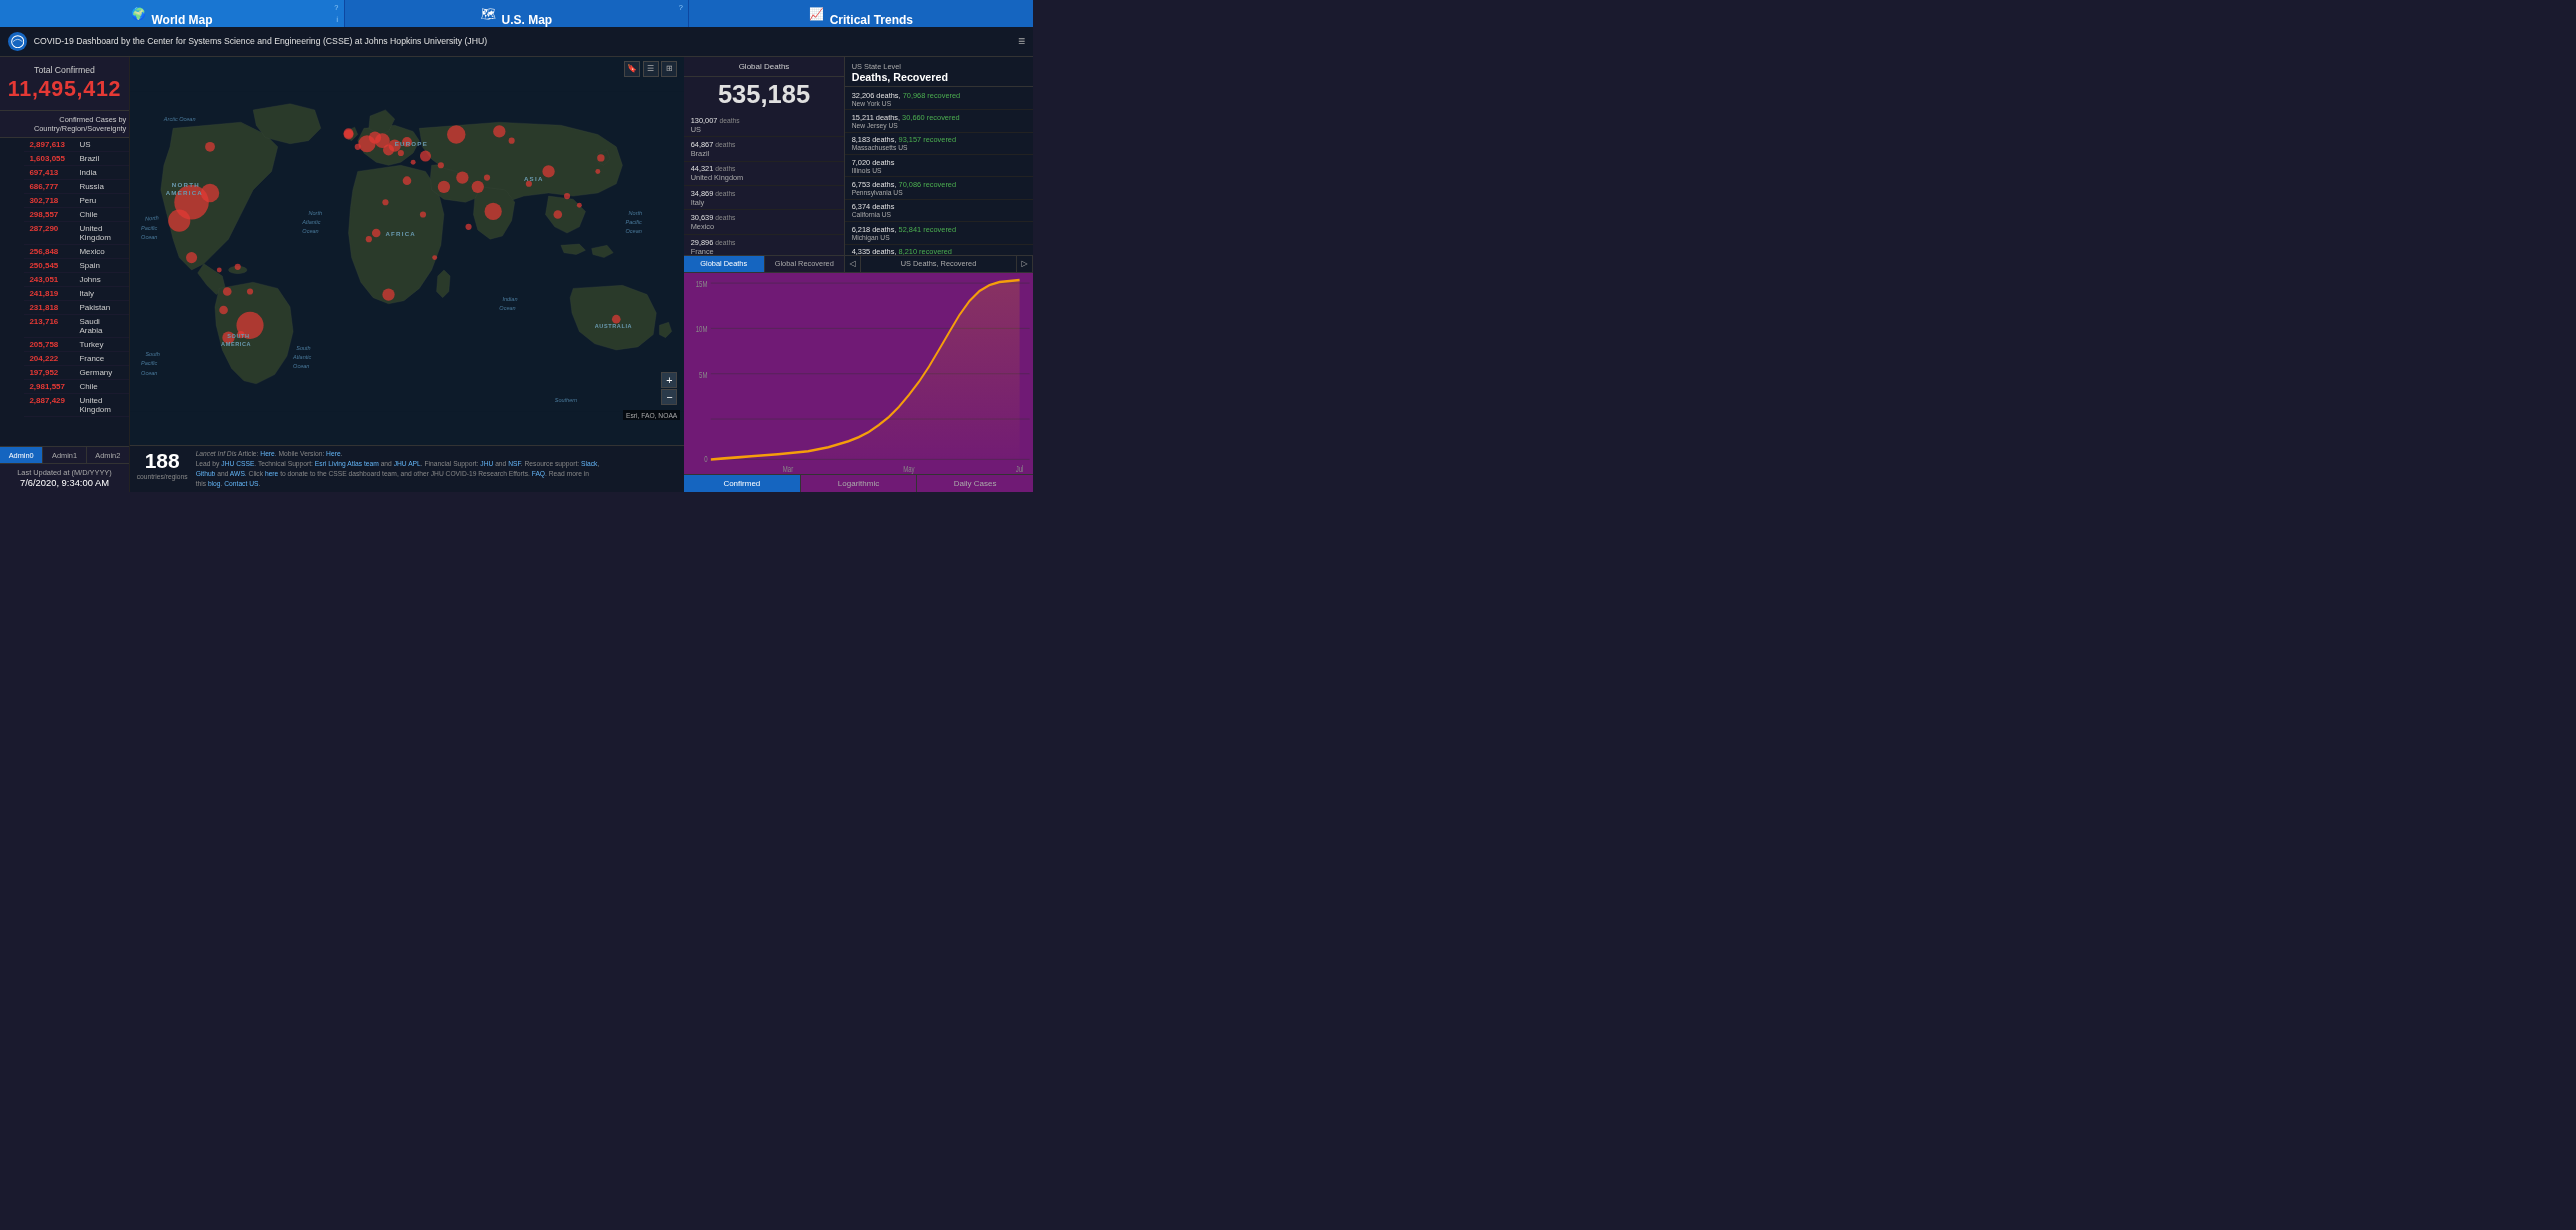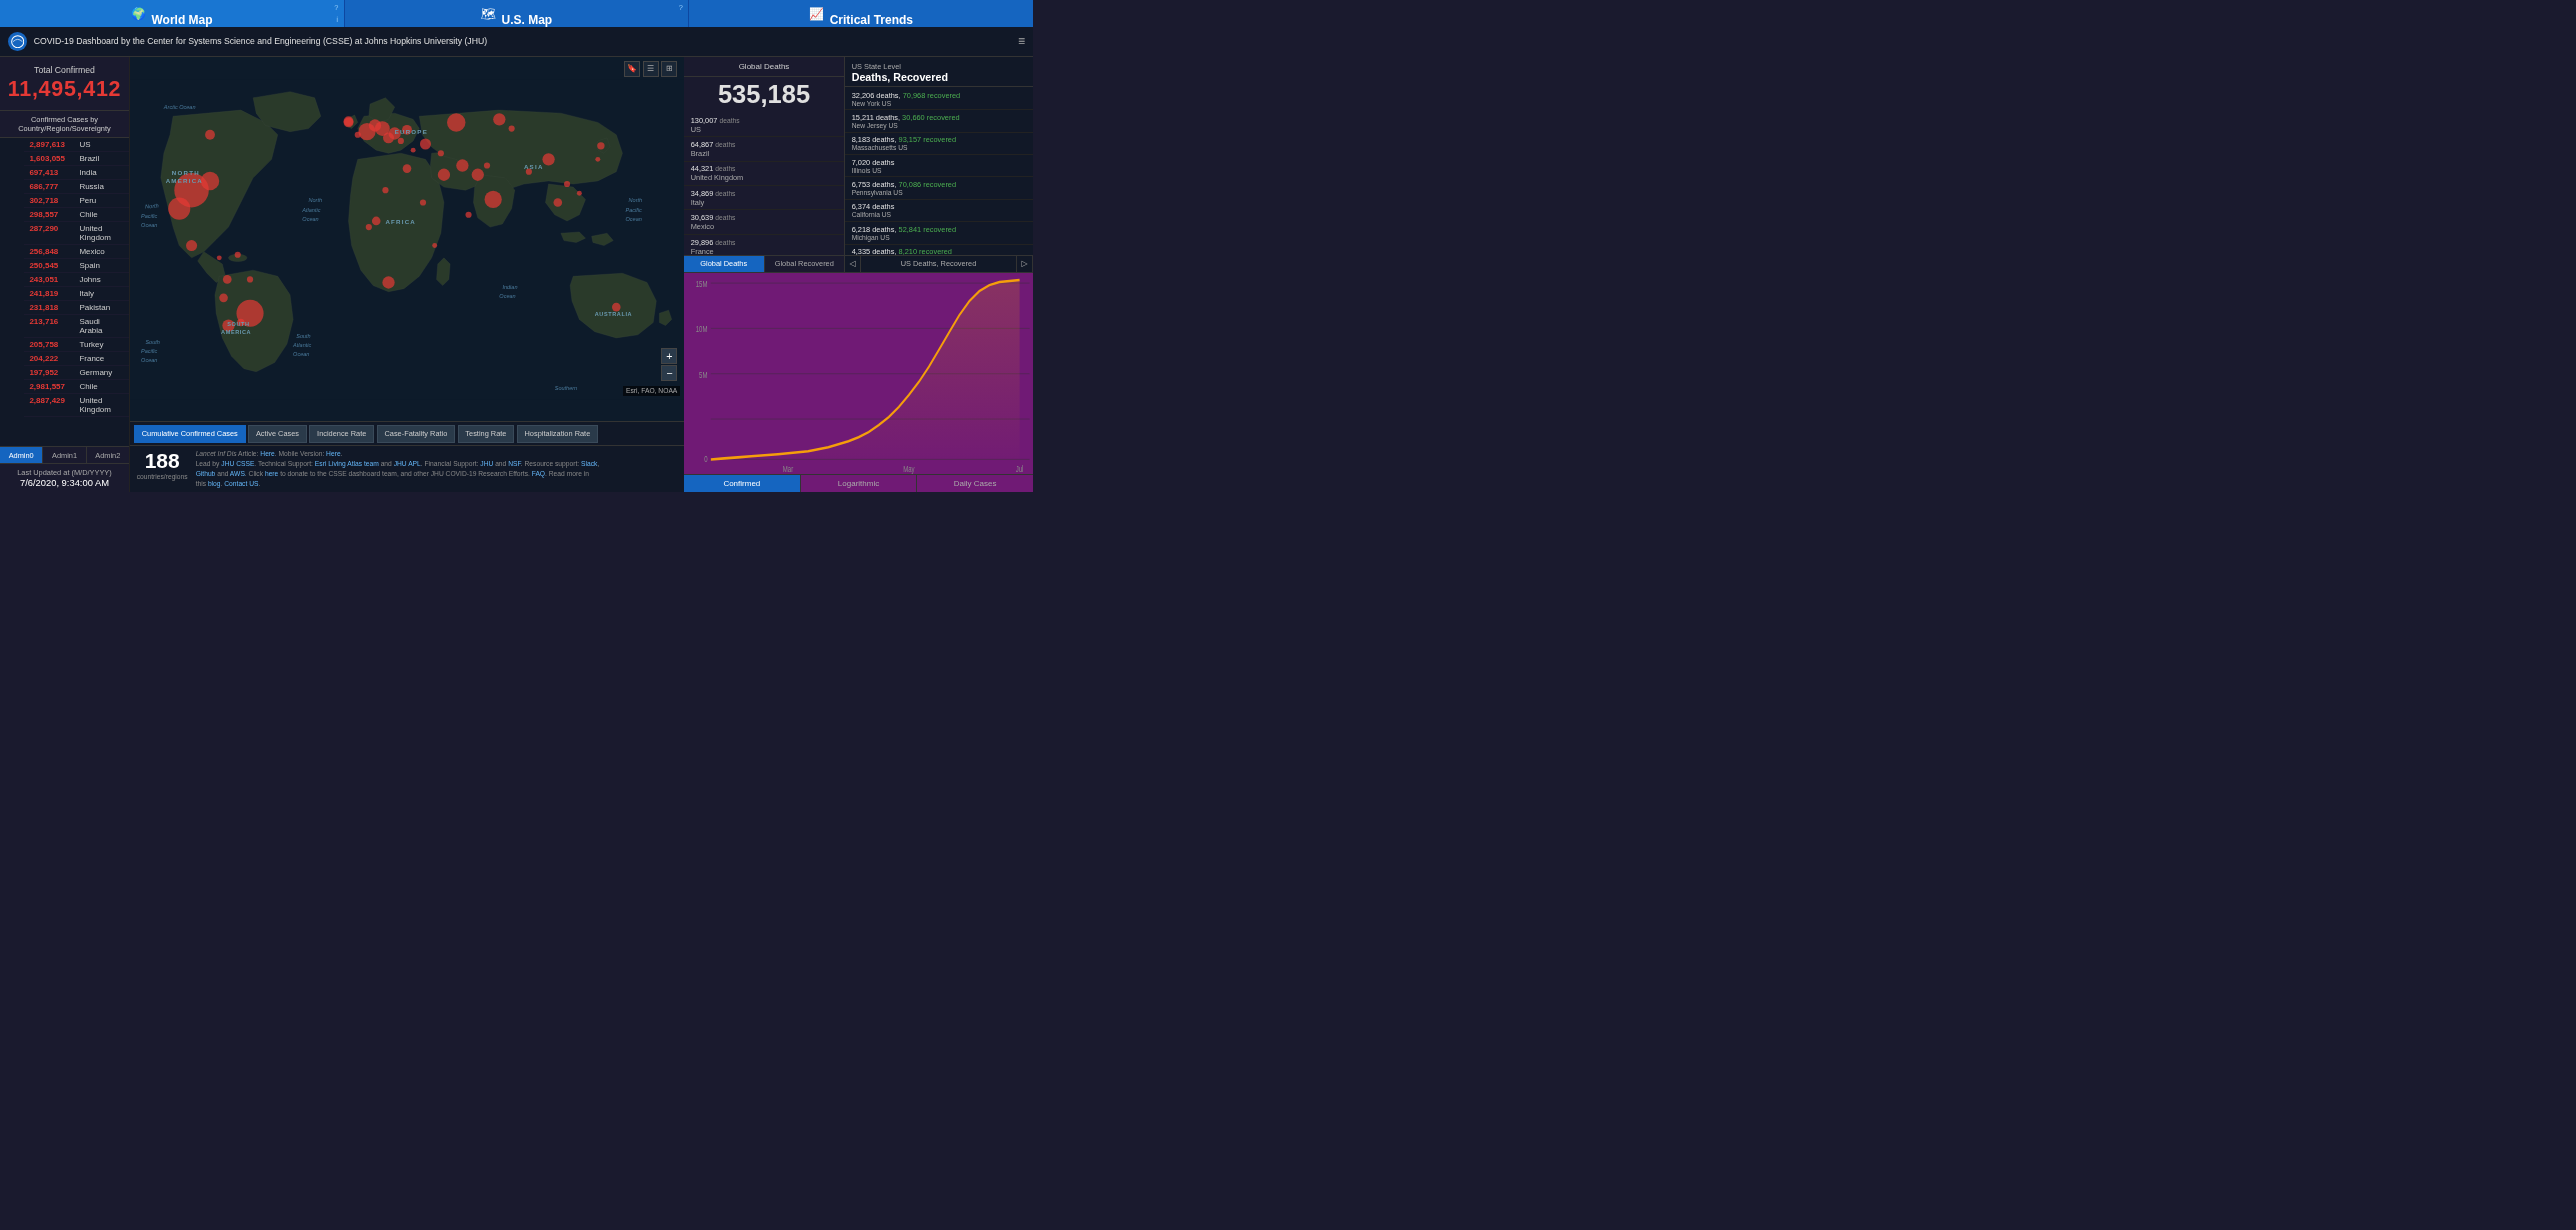--- a/index.html
+++ b/index.html
@@ -117,21 +117,21 @@
       margin-bottom: 2.7px;
     }
     .total-confirmed-number {
       color: #e53935;
       font-size: 21.5px;
       font-weight: bold;
       letter-spacing: 0.7px;
     }
     .country-list-header {
       background: #1a1a2e;
-      text-align: center;
+      text-align: right;
       padding: 4px 2.7px;
       color: #ccc;
       font-size: 7.4px;
       border-bottom: 0.7px solid #333;
     }
     .country-list {
       flex: 1;
       overflow-y: auto;
       background: #111827;
       padding-left: 24px;
@@ -751,28 +751,20 @@
       
       <div class="map-controls">
         <div class="map-btn">+</div>
         <div class="map-btn">−</div>
       </div>
 
       
       <div class="esri-credit">Esri, FAO, NOAA</div>
     </div>
 
-    <div class="map-tab-bar" id="map-tabs">
-    <div class="map-tab active">Cumulative Confirmed Cases</div>
-        <div class="map-tab">Active Cases</div>
-        <div class="map-tab">Incidence Rate</div>
-        <div class="map-tab">Case-Fatality Ratio</div>
-        <div class="map-tab">Testing Rate</div>
-        <div class="map-tab">Hospitalization Rate</div>
-      </div>
 
     <div class="bottom-bar">
       <div class="countries-count">
         <div class="countries-number">188</div>
         <div class="countries-label">countries/regions</div>
       </div>
       <div class="bottom-text">
         <span><em>Lancet Inf Dis</em> Article: <span class="link-text">Here</span>. Mobile Version: <span class="link-text">Here</span>.<br>
         Lead by <span class="link-text">JHU CSSE</span>. Technical Support: <span class="link-text">Esri Living Atlas team</span> and <span class="link-text">JHU APL</span>. Financial Support: <span class="link-text">JHU</span> and <span class="link-text">NSF</span>. Resource support: <span class="link-text">Slack</span>,<br>
         <span class="link-text">Github</span> and <span class="link-text">AWS</span>. Click <span class="link-text">here</span> to donate to the CSSE dashboard team, and other JHU COVID-19 Research Efforts. <span class="link-text">FAQ</span>. Read more in<br>

